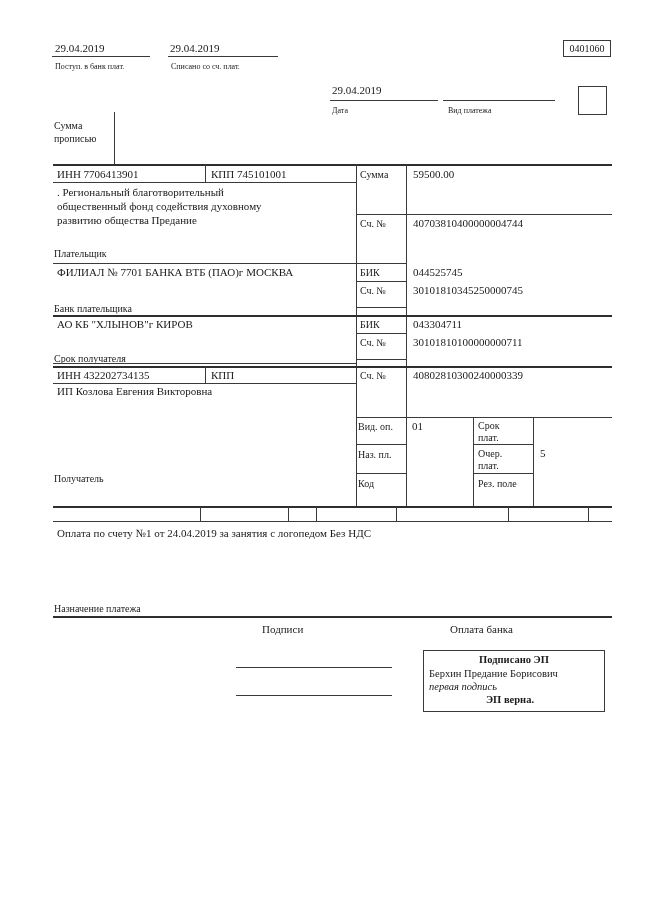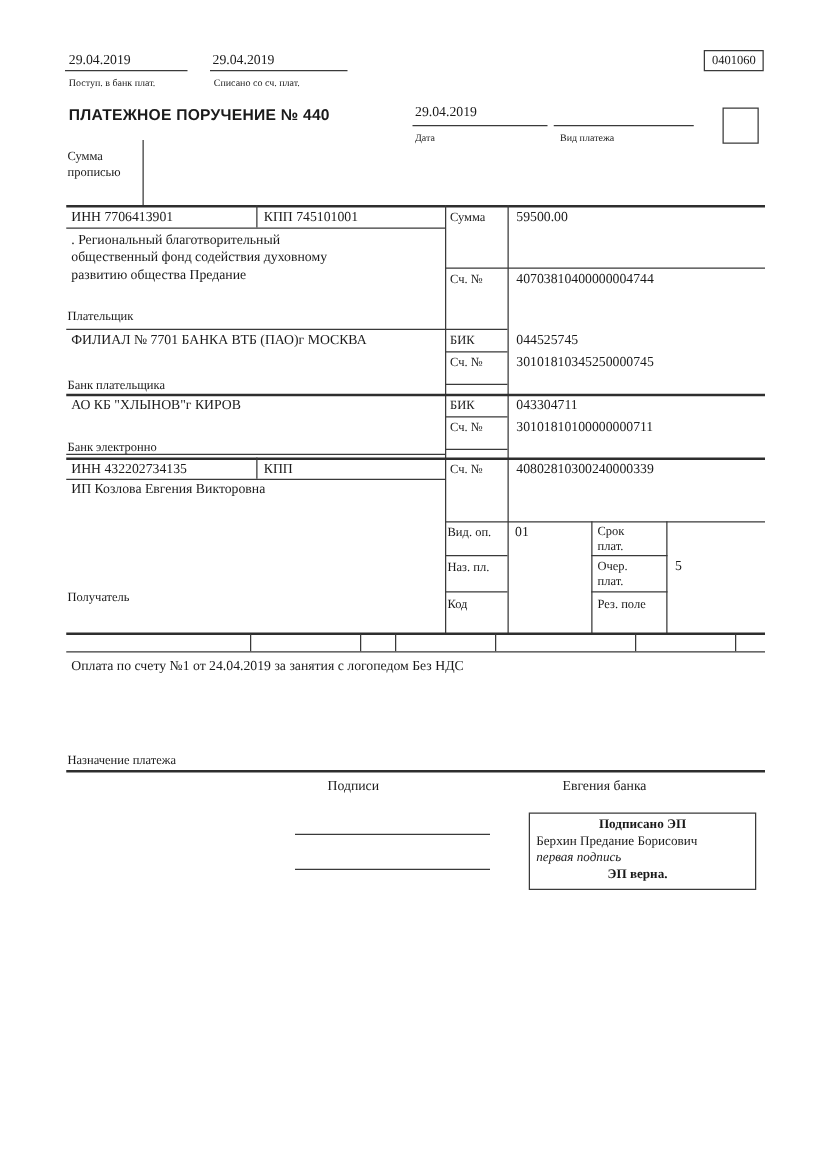--- a/index.html
+++ b/index.html
@@ -32,21 +32,20 @@
   <div class="t" style="left:55px;top:42px">29.04.2019</div>
   <div class="hl" style="left:52px;top:56px;width:98px"></div>
   <div class="t sm" style="left:55px;top:60px">Поступ. в банк плат.</div>
 
   <div class="t" style="left:170px;top:42px">29.04.2019</div>
   <div class="hl" style="left:168px;top:56px;width:110px"></div>
   <div class="t sm" style="left:171px;top:60px">Списано со сч. плат.</div>
 
   <div class="box code-box" style="left:563px;top:40px;width:48px;height:17px">0401060</div>
 
-  <div class="title" style="left:55px;top:85px">ПЛАТЕЖНОЕ ПОРУЧЕНИЕ № 440</div>
   <div class="t" style="left:332px;top:84px">29.04.2019</div>
   <div class="hl" style="left:330px;top:100px;width:108px"></div>
   <div class="t sm" style="left:332px;top:104px">Дата</div>
   <div class="hl" style="left:443px;top:100px;width:112px"></div>
   <div class="t sm" style="left:448px;top:104px">Вид платежа</div>
   <div class="box" style="left:578px;top:86px;width:29px;height:29px;border-width:1.5px"></div>
 
   <div class="t cap" style="left:54px;top:119px">Сумма</div>
   <div class="t cap" style="left:54px;top:132px">прописью</div>
   <div class="vl" style="left:114px;top:112px;height:52px"></div>
@@ -81,21 +80,21 @@
   <div class="t cap" style="left:54px;top:302px">Банк плательщика</div>
   <div class="hl th" style="left:53px;top:315px;width:559px"></div>
 
   <div class="t" style="left:57px;top:318px">АО КБ "ХЛЫНОВ"г КИРОВ</div>
   <div class="t cap" style="left:360px;top:318px">БИК</div>
   <div class="t" style="left:413px;top:318px">043304711</div>
   <div class="hl" style="left:356px;top:333px;width:50px"></div>
   <div class="t cap" style="left:360px;top:336px">Сч. №</div>
   <div class="t" style="left:413px;top:336px">30101810100000000711</div>
   <div class="hl" style="left:356px;top:359px;width:50px"></div>
-  <div class="t cap" style="left:54px;top:352px">Банк электронно</div>
+  <div class="t cap" style="left:54px;top:352px">Срок получателя</div>
   <div class="hl" style="left:53px;top:363px;width:303px"></div>
   <div class="hl th" style="left:53px;top:366px;width:559px"></div>
 
   <div class="t" style="left:57px;top:369px">ИНН 432202734135</div>
   <div class="vl" style="left:205px;top:366px;height:17px"></div>
   <div class="t" style="left:211px;top:369px">КПП</div>
   <div class="hl" style="left:53px;top:383px;width:303px"></div>
   <div class="t cap" style="left:360px;top:369px">Сч. №</div>
   <div class="t" style="left:413px;top:369px">40802810300240000339</div>
   <div class="t" style="left:57px;top:385px">ИП Козлова Евгения Викторовна</div>
@@ -126,21 +125,21 @@
   <div class="vl" style="left:396px;top:507px;height:14px"></div>
   <div class="vl" style="left:508px;top:507px;height:14px"></div>
   <div class="vl" style="left:588px;top:507px;height:14px"></div>
   <div class="hl" style="left:53px;top:521px;width:559px"></div>
 
   <div class="t" style="left:57px;top:527px">Оплата по счету №1 от 24.04.2019 за занятия с логопедом Без НДС</div>
   <div class="t cap" style="left:54px;top:602px">Назначение платежа</div>
   <div class="hl th" style="left:53px;top:616px;width:559px"></div>
 
   <div class="t" style="left:262px;top:623px">Подписи</div>
-  <div class="t" style="left:450px;top:623px">Евгения банка</div>
+  <div class="t" style="left:450px;top:623px">Оплата банка</div>
 
 
   <div class="hl" style="left:236px;top:667px;width:156px"></div>
   <div class="hl" style="left:236px;top:695px;width:156px"></div>
 
   <div class="esign">
     <div class="t b" style="left:0;top:3px;width:180px;text-align:center">Подписано ЭП</div>
     <div class="t" style="left:5px;top:17px">Берхин Предание Борисович</div>
     <div class="t i" style="left:5px;top:30px">первая подпись</div>
     <div class="t b" style="left:62px;top:43px">ЭП верна.</div>

